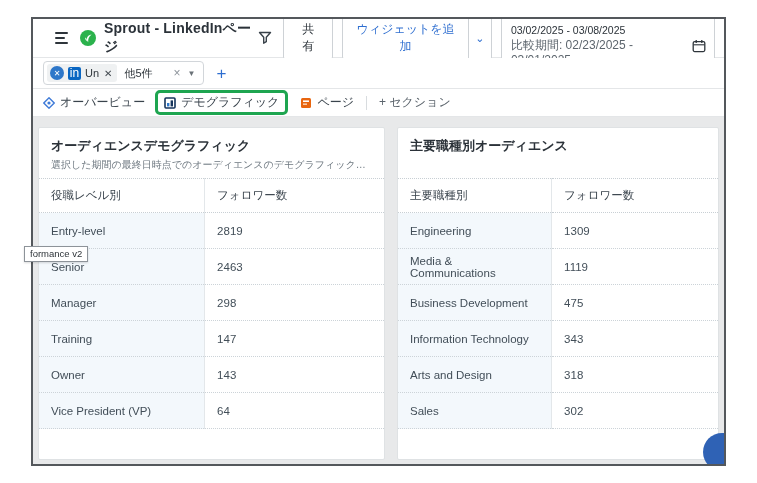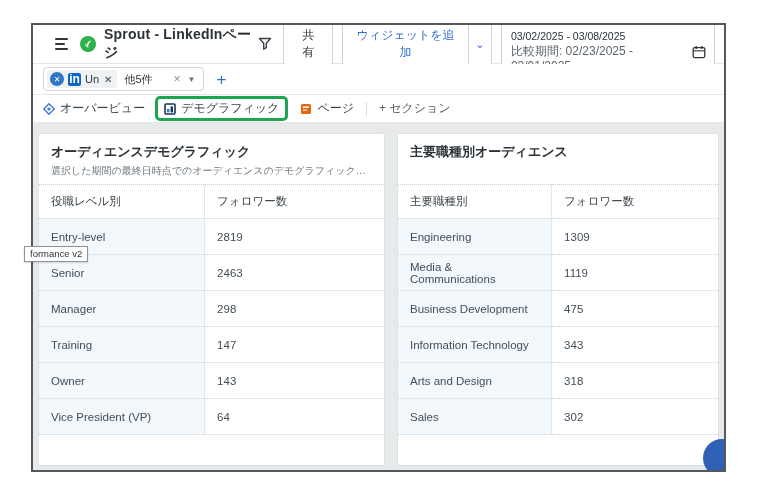--- a/index.html
+++ b/index.html
@@ -1,20 +1,20 @@
 <!DOCTYPE html>
 <html><head>
 <meta charset="utf-8">
 <style>
   * { margin:0; padding:0; box-sizing:border-box; }
   html,body { width:757px; height:483px; background:#fff; overflow:hidden;
     font-family:"Liberation Sans","DejaVu Sans",sans-serif; }
   .page { position:relative; width:757px; height:483px; background:#fff; }
 
-  .frame { position:absolute; left:31px; top:23px; width:695px; height:449px;
+  .frame { position:absolute; left:31px; top:17px; width:695px; height:449px;
     background:#fff; border:2px solid #54585c; overflow:hidden;
     display:flex; flex-direction:column; }
 
   
   .topbar { height:39px; flex:0 0 39px; display:flex; align-items:center;
     padding:0 9px 0 12px; border-bottom:1px solid #e4e6e8; background:#fff; }
   .hamburger { display:inline-flex; flex-direction:column; gap:3px; margin:0 12px 0 10px; cursor:pointer; }
   .hamburger i { display:block; width:13px; height:2px; background:#2e353b; border-radius:1px; }
   .hamburger i:nth-child(2){ width:10px; }
   .sprout-logo { width:16px; height:16px; margin-right:8px; flex:0 0 auto; }
@@ -37,21 +37,21 @@
   
   .chipbar { height:31px; flex:0 0 31px; display:flex; align-items:center;
     padding:0 10px; border-bottom:1px solid #e4e6e8; background:#fff; }
   .chip { display:flex; align-items:center; height:24px; border:1px solid #d2d6da;
     border-radius:4px; padding:0 7px 0 3px; gap:7px; cursor:pointer; background:#fff; }
   .chip-inner { display:flex; align-items:center; gap:4px; background:#eff1f2;
     border-radius:3px; height:18px; padding:0 5px 0 3px; }
   .x-badge { width:14px; height:14px; border-radius:50%; background:#2e77c9; color:#fff;
     font-size:8px; display:flex; align-items:center; justify-content:center; font-weight:700; }
   .li-badge { width:13px; height:13px; border-radius:2px; background:#0a66c2; color:#fff;
-    font-size:12px; font-weight:700; display:flex; align-items:center; justify-content:center; }
+    font-size:12px; font-weight:400; display:flex; align-items:center; justify-content:center; }
   .chip-name { font-size:11px; color:#2e353b; }
   .chip-close { font-size:10px; color:#444b51; cursor:pointer; padding-left:1px; }
   .chip-more { font-size:11px; color:#2e353b; margin-right:14px; }
   .chip-clear { font-size:12px; color:#8d949b; cursor:pointer; }
   .chip-caret { font-size:8px; color:#6a7177; cursor:pointer; }
   .add-profile { margin-left:13px; background:none; border:none; color:#2e6ed0;
     font-size:17px; line-height:1; cursor:pointer; font-family:inherit; }
 
   
   .tabsbar { height:28px; flex:0 0 28px; display:flex; align-items:center;

